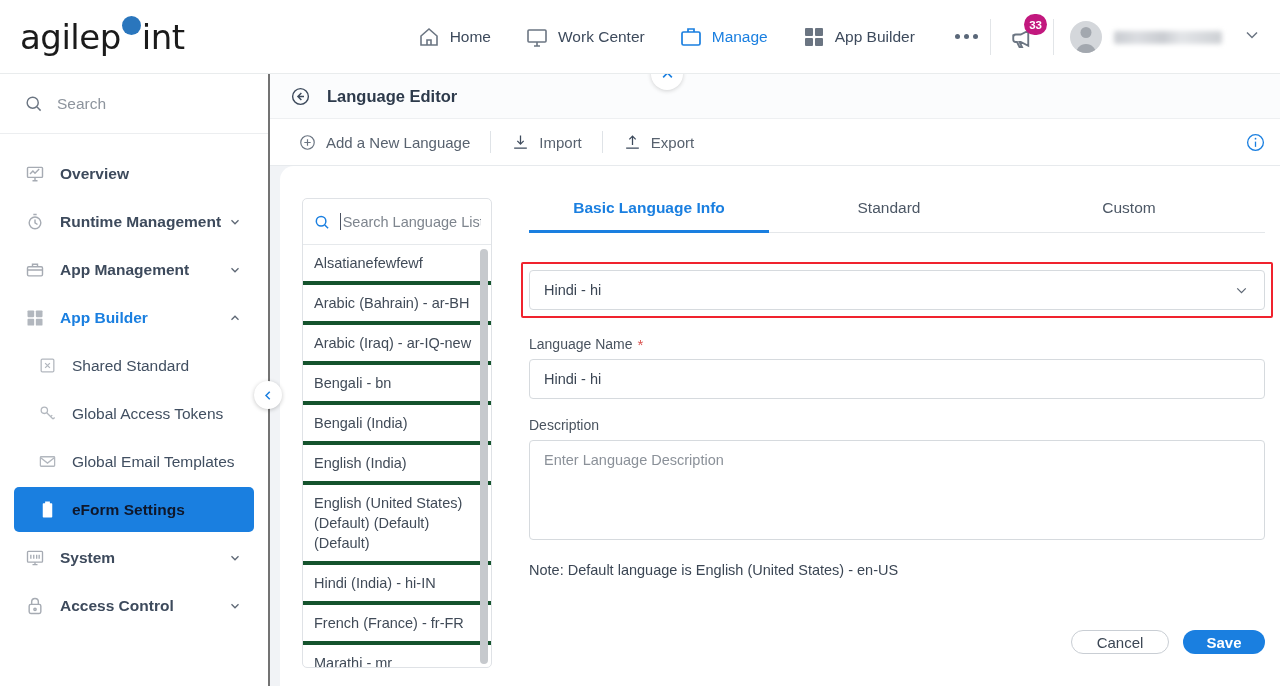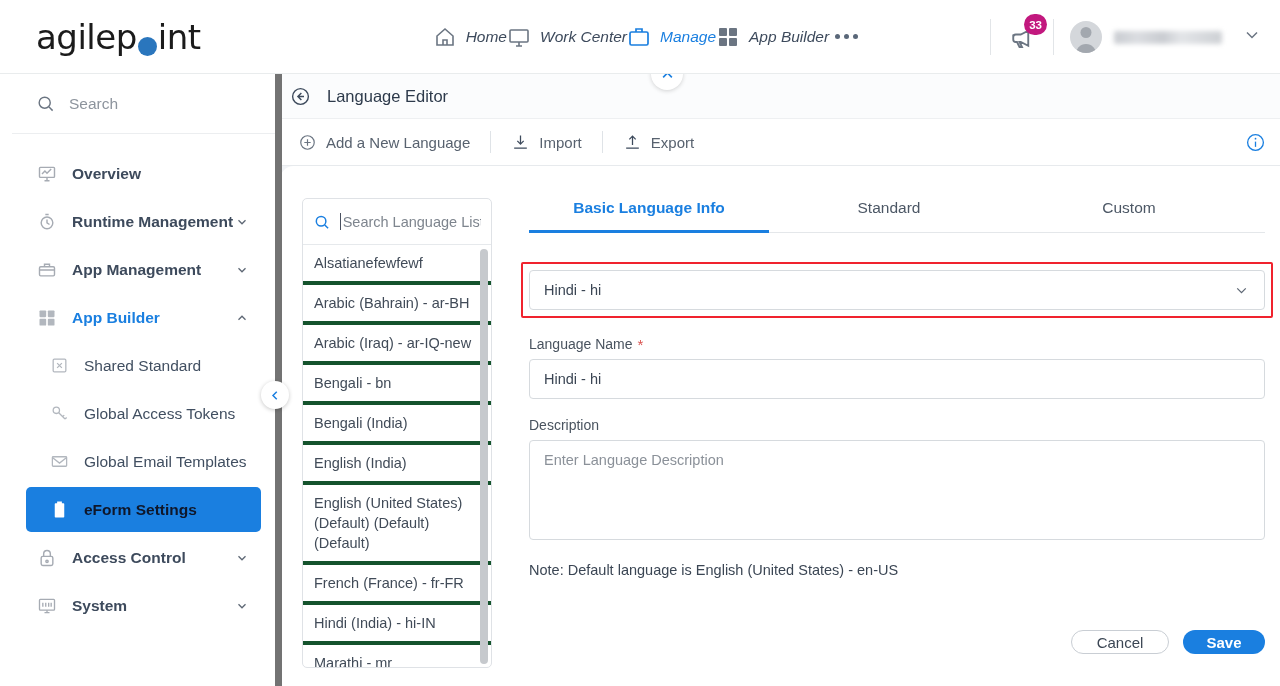--- a/index.html
+++ b/index.html
@@ -13,35 +13,34 @@
   
   .topbar {
     position: absolute; top: 0; left: 0;
     width: 1280px; height: 74px;
     background: #ffffff;
     display: flex; align-items: center;
     border-bottom: 1px solid #e9eced;
     z-index: 20;
   }
   .logo {
-    margin-left: 36px;
-    display: flex; align-items: flex-end;
+    margin-left: 20px;
+    display: flex; align-items: flex-start;
     font-size: 34px; letter-spacing: -0.5px;
     color: #1b1b1b; font-weight: 400;
   }
   .logo .lg-pre, .logo .lg-post { font-family: "DejaVu Sans", sans-serif; font-weight: 400; }
   .logo .dot {
     display: inline-block; width: 19px; height: 19px; border-radius: 50%;
     background: #2a76bd; margin: 0 1px; position: relative; top: -1px;
   }
 
   .mainnav {
-    display: flex; align-items: center; 
+    display: flex; align-items: center; gap: 34px;
     margin-left: 232px;
-    font-style: italic;
   }
   .navitem {
     display: flex; align-items: center; gap: 9px;
     font-size: 15.5px; color: #3d4a5c; cursor: pointer;
   }
   .navitem.active { color: #1a7fe0; }
   .navitem .ic { width: 24px; height: 24px; display: block; }
   .navdots { display: flex; gap: 4px; margin-left: 6px; cursor: pointer; }
   .navdots i { width: 5px; height: 5px; border-radius: 50%; background: #5a6779; display:block; }
 
@@ -73,24 +72,24 @@
   .username {
     margin-left: 12px; width: 108px; height: 13px;
     background: linear-gradient(90deg,#c9ccd1 0%,#dbdde1 22%,#c9ccd1 45%,#e3e5e8 62%,#cdd0d4 100%);
     filter: blur(2.6px); border-radius: 2px;
     font-size: 0; color: transparent; overflow: hidden;
   }
   .caret-down { margin-left: 20px; cursor: pointer; }
 
   
   .sidebar {
-    position: absolute; top: 74px; left: 12px;
+    position: absolute; top: 74px; left: 0;
     width: 270px; height: 612px;
     background: #ffffff;
-    border-right: 7px solid #737373;
+    border-right: 2px solid #737373;
     z-index: 10;
   }
   .sb-search {
     height: 60px; display: flex; align-items: center; gap: 14px;
     padding: 0 24px; border-bottom: 1px solid #eceef0; cursor: text;
   }
   .sb-search .ph { font-size: 15.5px; color: #8d949d; }
   .sb-list { padding-top: 14px; }
   .sb-item {
     display: flex; align-items: center;
@@ -130,21 +129,21 @@
     width: 32px; height: 32px; border-radius: 50%;
     background: #fff; box-shadow: 0 1px 4px rgba(0,0,0,.17);
     display: flex; align-items: flex-end; justify-content: center;
     padding-bottom: 7px; cursor: pointer; z-index: 12;
   }
   .pagehead {
     height: 44px; background: #fbfcfd;
     display: flex; align-items: center; gap: 16px;
     padding-left: 20px;
   }
-  .pagehead .title { font-size: 16.5px; color: #2d3a4b; font-weight: 400; }
+  .pagehead .title { font-size: 16.5px; color: #2d3a4b; font-weight: 700; }
   .toolbar {
     height: 48px; background: #ffffff;
     border-top: 1px solid #eef0f2; border-bottom: 1px solid #e7eaed;
     display: flex; align-items: center; padding-left: 18px; position: relative;
   }
   .tb-btn {
     display: flex; align-items: center; gap: 9px;
     font-size: 15px; color: #58626f; cursor: pointer; padding: 0 10px;
   }
   .tb-sep { width: 1px; height: 22px; background: #dfe3e7; margin: 0 10px; }
@@ -419,42 +418,42 @@
       <span class="sb-ic">
         <svg viewBox="0 0 24 24" width="19" height="19" fill="#ffffff">
             <path d="M9 2h6v2h2a1 1 0 011 1v16a1 1 0 01-1 1H7a1 1 0 01-1-1V5a1 1 0 011-1h2V2zm-1 8h8v1.6H8V10zm0 4h8v1.6H8V14z"></path>
           </svg>
       </span>
       <span class="sb-lb">eForm Settings</span>
     </div>
 
     <div class="sb-item level1">
       <span class="sb-ic">
+        <svg viewBox="0 0 24 24" width="20" height="20" fill="none" stroke="#a6abb3" stroke-width="1.6">
+            <rect x="3" y="4" width="18" height="13" rx="1"></rect>
+            <path d="M7 8v5M10.5 8v5M14 8v5M17 8v5M12 17v3M9 20h6"></path>
+          </svg>
+      </span>
+      <span class="sb-lb">System</span>
+      <span class="chev">
+        <svg viewBox="0 0 24 24" width="14" height="14" fill="none" stroke="#5d6774" stroke-width="2.2">
+            <path d="M6 9l6 6 6-6"></path>
+          </svg>
+      </span>
+    </div>
+
+    <div class="sb-item level1">
+      <span class="sb-ic">
         <svg viewBox="0 0 24 24" width="20" height="20" fill="none" stroke="#a6abb3" stroke-width="1.7">
             <rect x="5" y="10" width="14" height="11" rx="2"></rect>
             <path d="M8 10V7a4 4 0 018 0v3"></path>
             <circle cx="12" cy="16" r="1.4"></circle>
           </svg>
       </span>
       <span class="sb-lb">Access Control</span>
-      <span class="chev">
-        <svg viewBox="0 0 24 24" width="14" height="14" fill="none" stroke="#5d6774" stroke-width="2.2">
-            <path d="M6 9l6 6 6-6"></path>
-          </svg>
-      </span>
-    </div>
-
-    <div class="sb-item level1">
-      <span class="sb-ic">
-        <svg viewBox="0 0 24 24" width="20" height="20" fill="none" stroke="#a6abb3" stroke-width="1.6">
-            <rect x="3" y="4" width="18" height="13" rx="1"></rect>
-            <path d="M7 8v5M10.5 8v5M14 8v5M17 8v5M12 17v3M9 20h6"></path>
-          </svg>
-      </span>
-      <span class="sb-lb">System</span>
       <span class="chev">
         <svg viewBox="0 0 24 24" width="14" height="14" fill="none" stroke="#5d6774" stroke-width="2.2">
             <path d="M6 9l6 6 6-6"></path>
           </svg>
       </span>
     </div>
   </div>
 
   <div class="sb-collapse">
     <svg viewBox="0 0 24 24" width="15" height="15" fill="none" stroke="#1a7fe0" stroke-width="2.4">
@@ -524,22 +523,22 @@
         <span class="ph">Search Language List</span>
       </div>
       <div class="lang-list">
         <div class="lang-row">Alsatianefewfewf</div>
         <div class="lang-row">Arabic (Bahrain) - ar-BH</div>
         <div class="lang-row">Arabic (Iraq) - ar-IQ-new</div>
         <div class="lang-row">Bengali - bn</div>
         <div class="lang-row">Bengali (India)</div>
         <div class="lang-row">English (India)</div>
         <div class="lang-row">English (United States) (Default) (Default) (Default)</div>
+        <div class="lang-row">Hindi (India) - hi-IN</div>
         <div class="lang-row">French (France) - fr-FR</div>
-        <div class="lang-row">Hindi (India) - hi-IN</div>
         <div class="lang-row">Marathi - mr</div>
         <div class="lang-scroll"></div>
       </div>
     </div>
 
     <div class="formpane">
       <div class="tabs">
         <div class="tab active">Basic Language Info</div>
         <div class="tab">Standard</div>
         <div class="tab">Custom</div>

